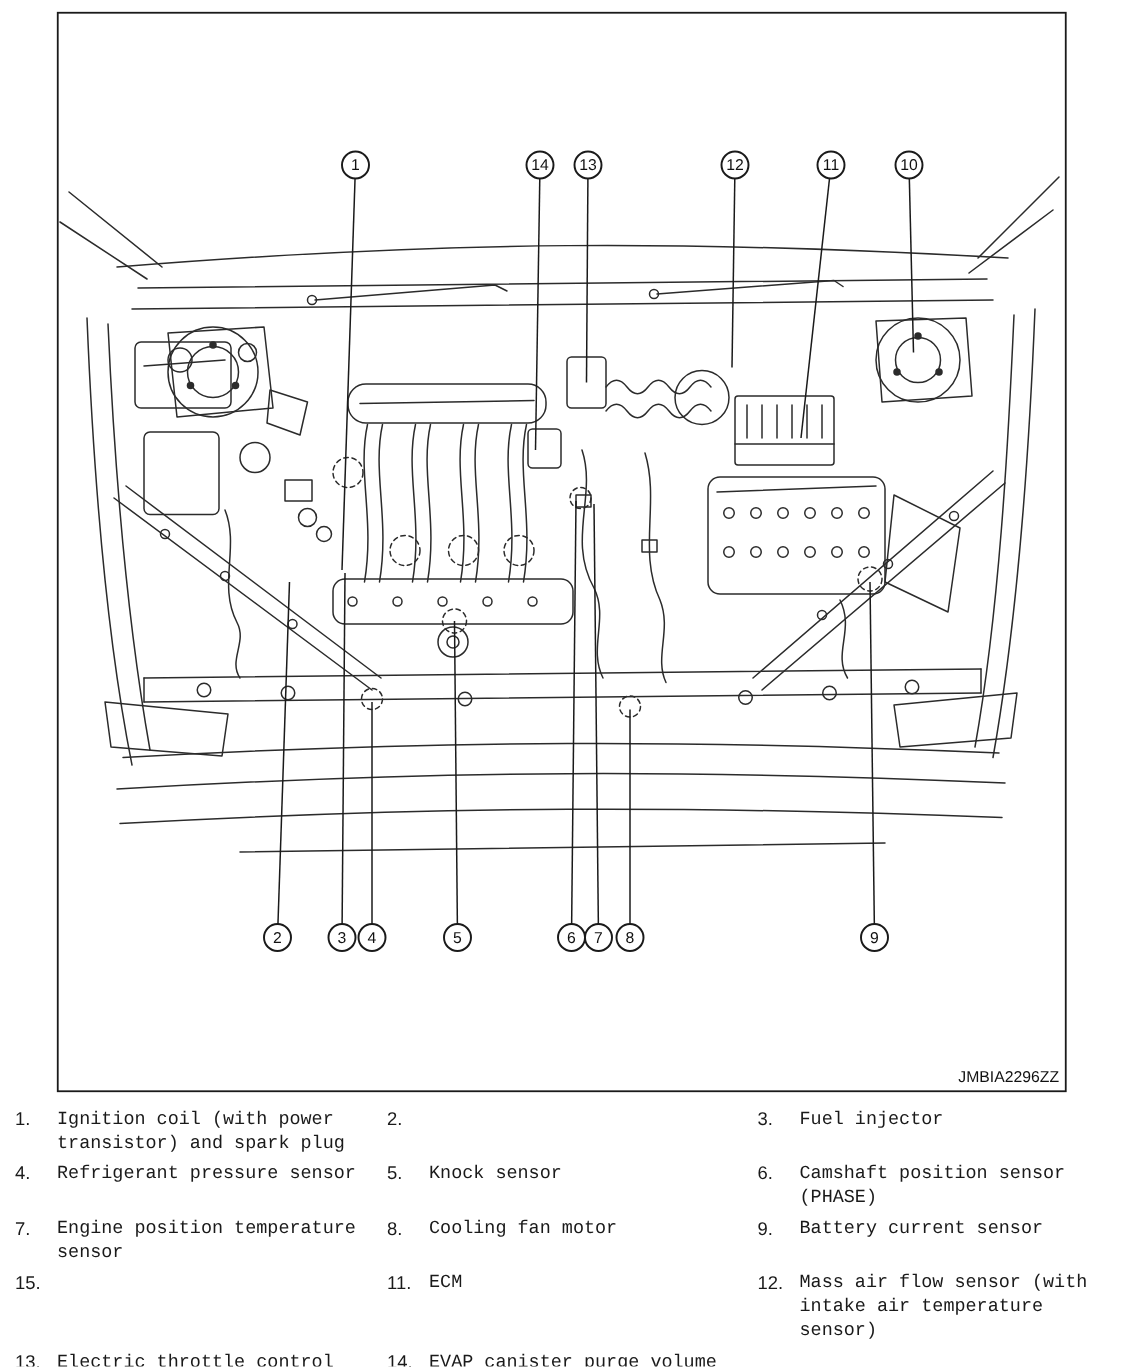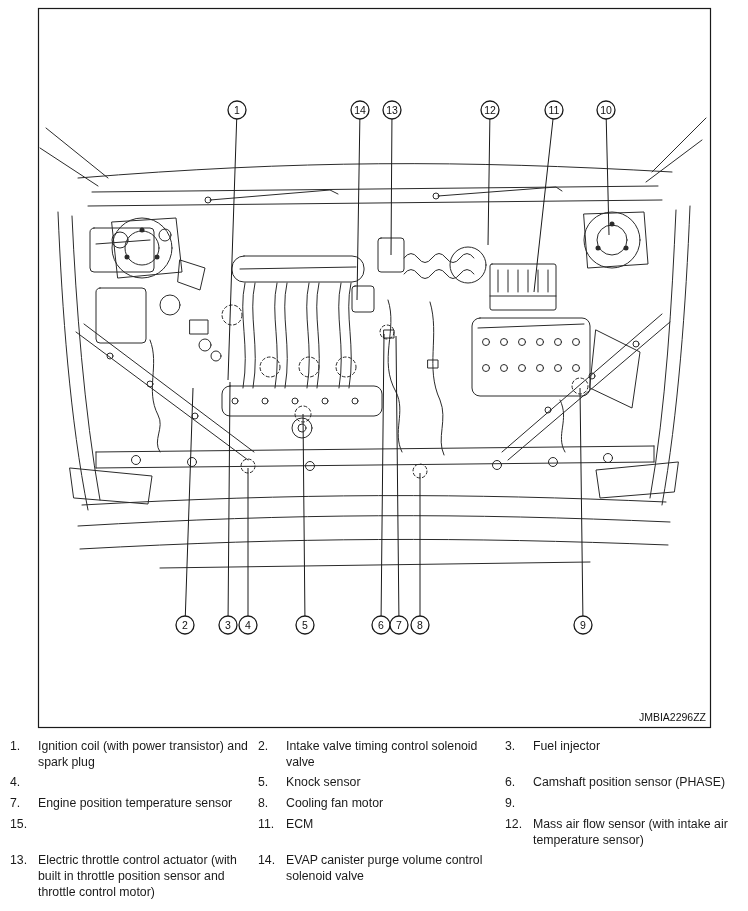--- a/index.html
+++ b/index.html
@@ -30,21 +30,21 @@
 
   
   .legend { padding:7px 0 0 10px; }
   .legend-grid {
     display:grid;
     grid-template-columns:248px 247px 233px;
     row-gap:5px;
   }
   .legend-item { display:flex; align-items:flex-start; font-size:12.3px; line-height:1.28; }
   .legend-num { width:28px; flex:0 0 28px; }
-  .legend-text { flex:1; padding-right:10px; }
+  .legend-text { flex:1; padding-right:10px;font-family:Liberation Mono, monospace; }
 </style>
 </head>
 <body>
 
 <div class="page">
 
   <svg id="diagram-svg" width="748" height="732" viewBox="0 0 748 732">
 
     <rect class="frame" x="38.5" y="8.5" width="672" height="719"></rect>
 
@@ -241,47 +241,48 @@
   </svg>
 
   <div class="legend">
     <div class="legend-grid" id="legend-grid">
         <div class="legend-item">
           <span class="legend-num">1.</span>
           <span class="legend-text">Ignition coil (with power transistor) and spark plug</span>
         </div>
         <div class="legend-item">
           <span class="legend-num">2.</span>
-          <span class="legend-text">Intake valve timing control solenoid valve</span>
         </div>
         <div class="legend-item">
           <span class="legend-num">3.</span>
           <span class="legend-text">Fuel injector</span>
         </div>
         <div class="legend-item">
           <span class="legend-num">4.</span>
+          <span class="legend-text">Refrigerant pressure sensor</span>
         </div>
         <div class="legend-item">
           <span class="legend-num">5.</span>
           <span class="legend-text">Knock sensor</span>
         </div>
         <div class="legend-item">
           <span class="legend-num">6.</span>
           <span class="legend-text">Camshaft position sensor (PHASE)</span>
         </div>
         <div class="legend-item">
           <span class="legend-num">7.</span>
           <span class="legend-text">Engine position temperature sensor</span>
         </div>
         <div class="legend-item">
           <span class="legend-num">8.</span>
           <span class="legend-text">Cooling fan motor</span>
         </div>
         <div class="legend-item">
           <span class="legend-num">9.</span>
+          <span class="legend-text">Battery current sensor</span>
         </div>
         <div class="legend-item">
           <span class="legend-num">15.</span>
         </div>
         <div class="legend-item">
           <span class="legend-num">11.</span>
           <span class="legend-text">ECM</span>
         </div>
         <div class="legend-item">
           <span class="legend-num">12.</span>

